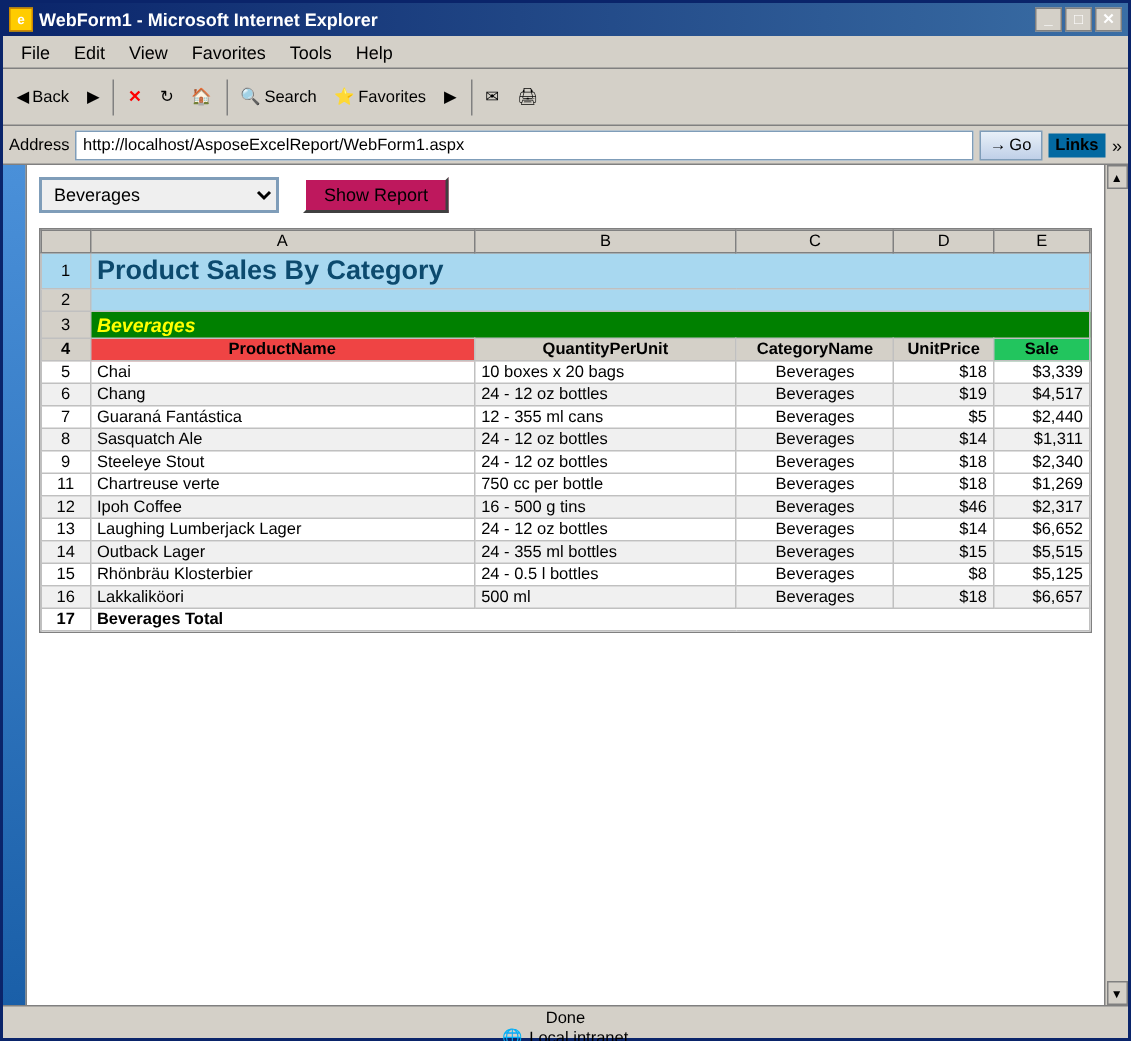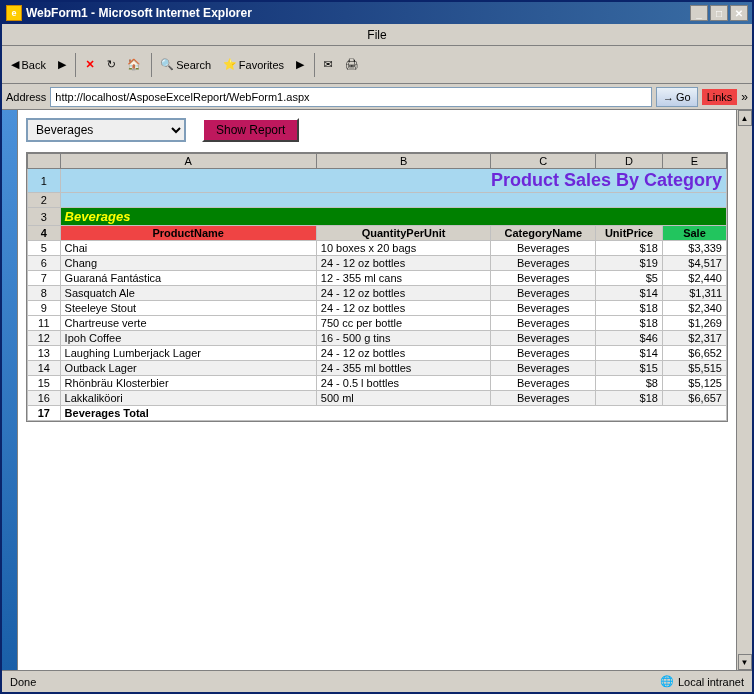--- a/index.html
+++ b/index.html
@@ -7,34 +7,34 @@
 
     
     .window { width: 754px; height: 694px; border: 2px solid #0a246a; display: flex; flex-direction: column; }
     .title-bar { background: linear-gradient(to right, #0a246a, #3a6ea5); color: white; height: 22px; display: flex; align-items: center; justify-content: space-between; padding: 0 4px; font-size: 12px; font-weight: bold; }
     .title-bar-left { display: flex; align-items: center; gap: 4px; }
     .title-bar-icon { width: 16px; height: 16px; background: #ffcc00; border: 1px solid #cc8800; font-size: 9px; display: flex; align-items: center; justify-content: center; }
     .title-bar-buttons { display: flex; gap: 2px; }
     .title-btn { width: 18px; height: 16px; background: #d4d0c8; border: 1px solid #808080; display: flex; align-items: center; justify-content: center; font-size: 10px; cursor: pointer; }
 
     
-    .menu-bar { background: #d4d0c8; border-bottom: 1px solid #808080; display: flex; align-items: center; padding: 2px 4px; height: 22px; flex-direction: column; }
+    .menu-bar { background: #d4d0c8; border-bottom: 1px solid #808080; display: flex; align-items: center; padding: 2px 4px; height: 22px; }
     .menu-item { padding: 2px 8px; font-size: 12px; cursor: pointer; }
 
     
     .toolbar { background: #d4d0c8; border-bottom: 1px solid #808080; display: flex; align-items: center; padding: 2px 4px; height: 38px; gap: 2px; }
     .tb-btn { background: #d4d0c8; border: 1px solid transparent; padding: 2px 4px; cursor: pointer; display: flex; align-items: center; gap: 2px; font-size: 11px; height: 30px; }
     .tb-separator { width: 1px; height: 24px; background: #808080; margin: 0 2px; }
 
     
     .address-bar { background: #d4d0c8; border-bottom: 1px solid #808080; display: flex; align-items: center; padding: 2px 4px; height: 26px; gap: 4px; }
     .address-label { font-size: 11px; }
     .address-input { flex: 1; height: 20px; border: 1px solid #7f9db9; padding: 0 4px; font-size: 11px; background: white; }
     .go-btn { background: linear-gradient(to bottom, #e8f0f8, #c0d0e8); border: 1px solid #7f9db9; padding: 1px 6px; font-size: 11px; cursor: pointer; height: 20px; display: flex; align-items: center; gap: 2px; }
-    .links-btn { font-size: 11px; padding: 1px 4px; background: #ef4444; border: 1px solid transparent; cursor: pointer; }
+    .links-btn { font-size: 11px; padding: 1px 4px; background: #0369a1; border: 1px solid transparent; cursor: pointer; font-weight: bold; }
 
     
     .main-content { flex: 1; background: white; padding: 8px; overflow: auto; }
 
     
     .controls { margin-bottom: 10px; }
     .controls label { font-weight: bold; font-size: 12px; display: block; margin-bottom: 4px; }
     .controls-row { display: flex; align-items: center; gap: 8px; }
     .category-select { width: 160px; height: 24px; border: 2px solid #7f9db9; font-size: 12px; padding: 0 4px; }
     .show-report-btn { background: #be185d; border: 2px solid #808080; padding: 2px 12px; font-size: 12px; cursor: pointer; height: 24px; border-top-color: #ffffff; border-left-color: #ffffff; border-right-color: #404040; border-bottom-color: #404040; }
@@ -53,21 +53,21 @@
     .title-row td { background: #a8d8f0; }
     .title-row .title-text { color: #0000cc; font-size: 18px; font-weight: bold; text-align: center; }
     .category-row td { background: #008000; }
     .category-row .category-text { color: #ffff00; font-weight: bold; font-size: 13px; }
     .header-row td { background: #d4d0c8; font-weight: bold; text-align: center; }
     .data-row-odd td { background: white; }
     .data-row-even td { background: #f0f0f0; }
     .total-row td { background: white; font-weight: bold; }
 
     
-    .status-bar { background: #d4d0c8; border-top: 1px solid #808080; display: flex; align-items: center; justify-content: space-between; padding: 2px 8px; height: 22px; font-size: 11px; }
+    .status-bar { background: #d4d0c8; border-top: 1px solid #808080; display: flex; align-items: center; justify-content: space-between; padding: 2px 8px; height: 22px; font-size: 11px; flex-direction: column; }
     .status-right { display: flex; align-items: center; gap: 4px; }
 
     
     .left-sidebar { width: 16px; background: linear-gradient(to bottom, #4a90d9, #1a5fa8); border-right: 1px solid #808080; }
   </style>
 </head>
 <body>
 
 <div class="window">
 
@@ -175,21 +175,21 @@
               <td class="col-header" style="width:150px;">B</td>
               <td class="col-header" style="width:90px;">C</td>
               <td class="col-header" style="width:55px;">D</td>
               <td class="col-header" style="width:55px;">E</td>
             </tr>
           </thead>
           <tbody>
 
             <tr class="title-row">
               <td class="row-num cell">1</td>
-              <td class="cell title-text" colspan="5" style="background:#a8d8f0; color:#6d28d9; font-size:18px; font-weight:bold; text-align:right;">Product Sales By Category</td>
+              <td class="cell title-text" colspan="5" style="background:#a8d8f0; color:#0c4a6e; font-size:18px; font-weight:bold; text-align:left;">Product Sales By Category</td>
             </tr>
 
             <tr>
               <td class="row-num cell">2</td>
               <td class="cell" colspan="5" style="background:#a8d8f0;"></td>
             </tr>
 
             <tr class="category-row">
               <td class="row-num cell" style="background:#d4d0c8;">3</td>
               <td class="cell category-text" colspan="5" style="background:#008000; color:#ffff00; font-weight:bold; font-size:13px; font-style:italic;">Beverages</td>

